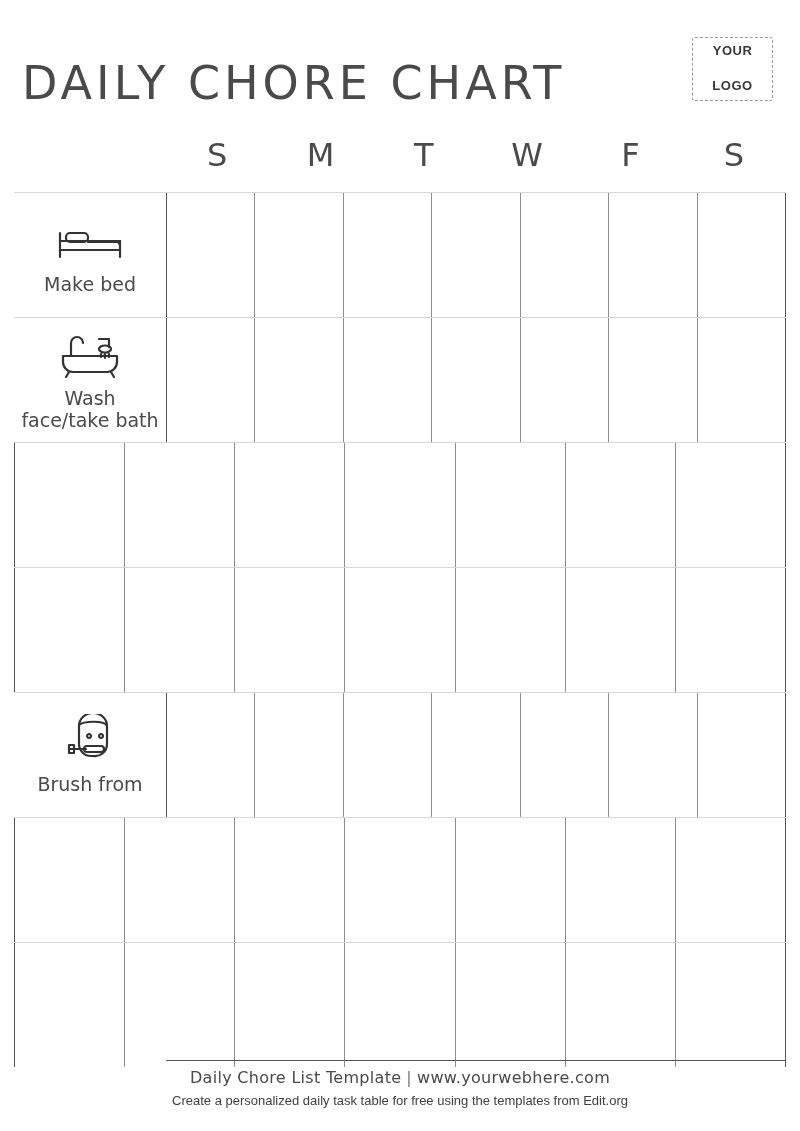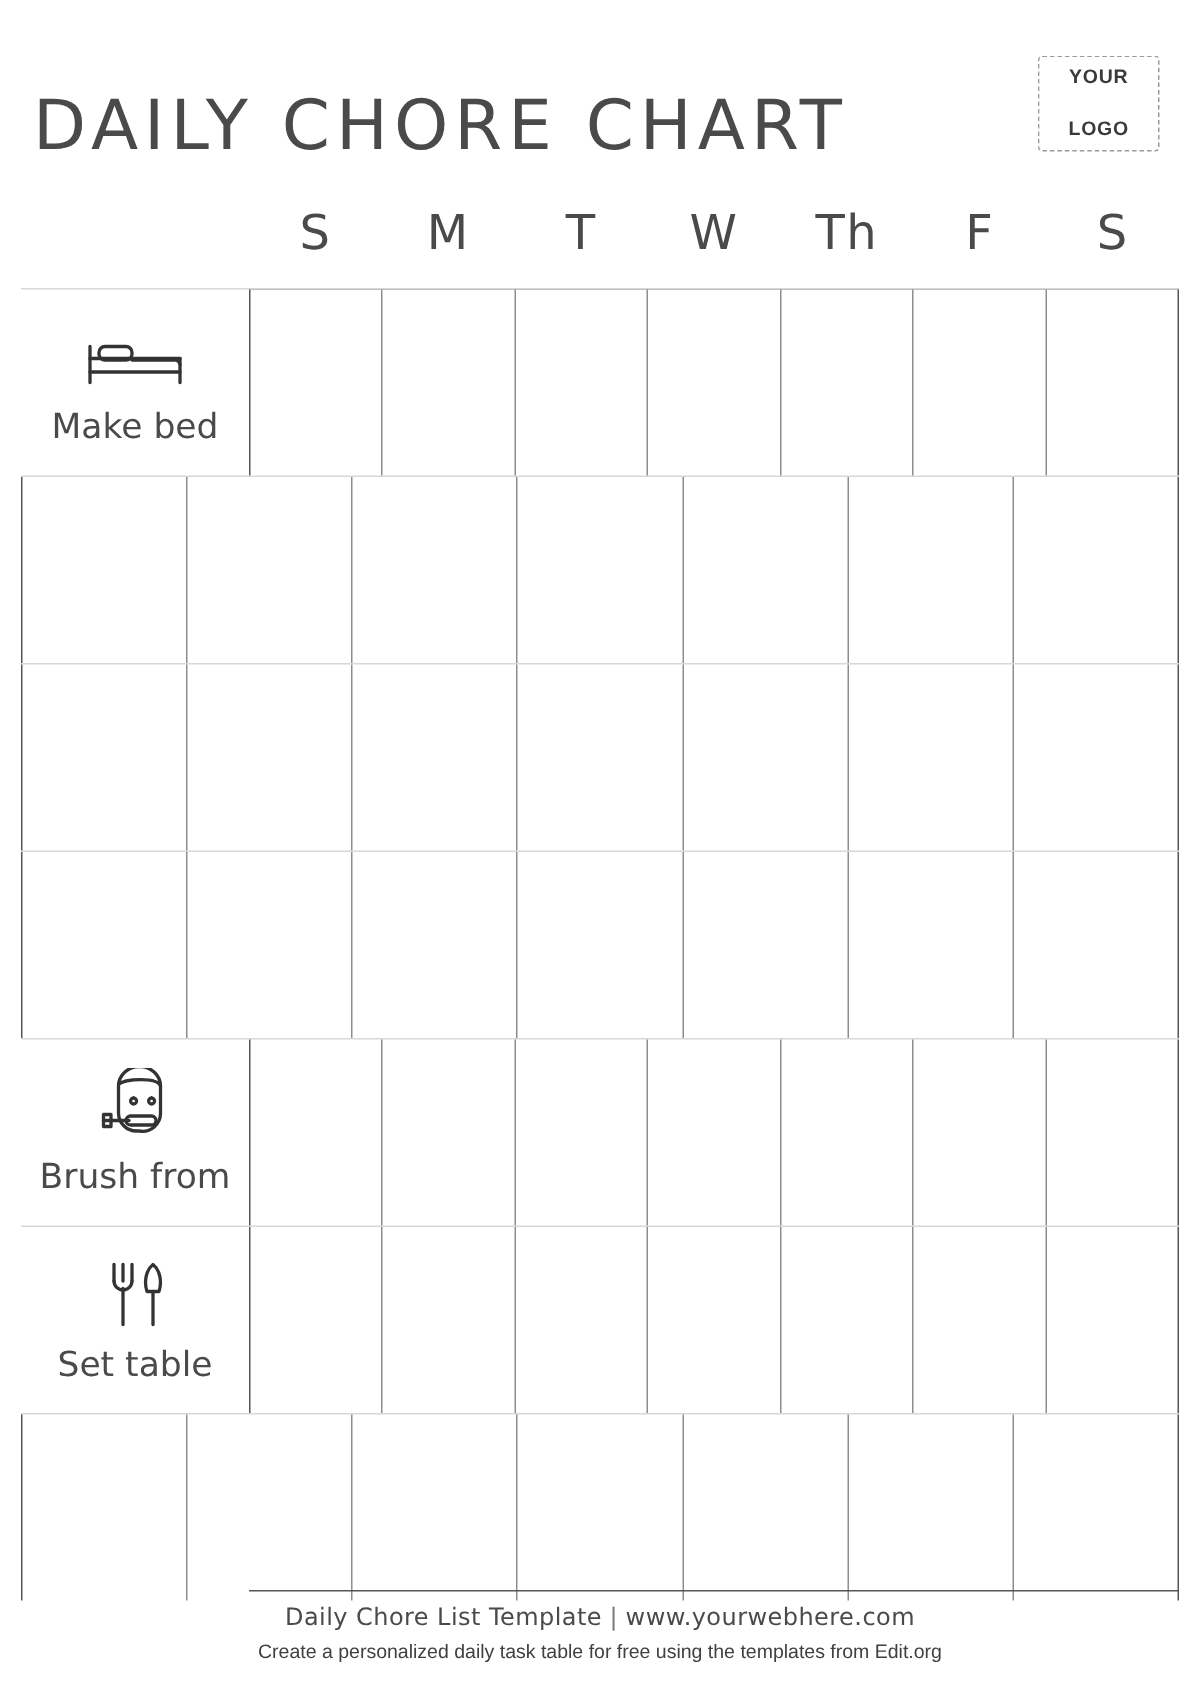--- a/index.html
+++ b/index.html
@@ -113,21 +113,21 @@
     box-sizing: border-box;
   }
   .chore-icon {
     height: 56px;
     display: flex;
     align-items: center;
     justify-content: center;
   }
   .chore-label {
     margin-top: 6px;
-    font-size: 23px;
+    font-size: 19px;
     color: #4a4a4a;
     text-align: center;
     line-height: 1.15;
     font-family: "DejaVu Sans", sans-serif;
   }
   .cells {
     flex: 1 1 auto;
     display: flex;
     border-left: 1.6px solid #555;
     border-right: 1.6px solid #555;
@@ -195,21 +195,20 @@
       <span>YOUR</span>
       <span>LOGO</span>
     </div>
   </div>
 
   <div class="days">
     <div class="day">S</div>
     <div class="day">M</div>
     <div class="day">T</div>
     <div class="day">W</div>
-    <div class="day">Th</div>
     <div class="day">F</div>
     <div class="day">S</div>
   </div>
 
   <div class="grid-top"></div>
 
   <div class="chart">
 
     <div class="row">
       <div class="chore-cell">
@@ -232,20 +231,37 @@
         <div class="cell"></div>
         <div class="cell"></div>
         <div class="cell"></div>
         <div class="cell"></div>
         <div class="cell"></div>
         <div class="cell"></div>
       </div>
     </div>
 
     <div class="row">
+      <div class="chore-cell">
+        <div class="chore-icon">
+          <svg width="70" height="50" viewBox="0 0 70 50">
+            <g fill="none" stroke="#333" stroke-width="2.2" stroke-linecap="round" stroke-linejoin="round">
+              <path d="M8 27 H62 v6 a10 10 0 0 1 -10 10 H18 a10 10 0 0 1 -10 -10 z"></path>
+              <path d="M14 43 l-3 5"></path>
+              <path d="M56 43 l3 5"></path>
+              <path d="M16 27 V14 a6 6 0 0 1 12 0"></path>
+              <path d="M44 10 h10 v8"></path>
+              <ellipse cx="50" cy="20" rx="6" ry="3.5"></ellipse>
+              <path d="M46 25 v3 M50 25 v4 M54 25 v3"></path>
+            </g>
+          </svg>
+        </div>
+        <div class="chore-label" style="white-space:pre-line;">Wash
+face/take bath</div>
+      </div>
       <div class="cells">
         <div class="cell"></div>
         <div class="cell"></div>
         <div class="cell"></div>
         <div class="cell"></div>
         <div class="cell"></div>
         <div class="cell"></div>
         <div class="cell"></div>
       </div>
     </div>
@@ -296,34 +312,20 @@
         <div class="cell"></div>
         <div class="cell"></div>
         <div class="cell"></div>
         <div class="cell"></div>
         <div class="cell"></div>
         <div class="cell"></div>
       </div>
     </div>
 
     <div class="row">
-      <div class="chore-cell">
-        <div class="chore-icon">
-          <svg width="52" height="52" viewBox="0 0 52 52">
-            <g fill="none" stroke="#333" stroke-width="2.2" stroke-linecap="round" stroke-linejoin="round">
-              <path d="M12 6 v11 M18 6 v11 M24 6 v11"></path>
-              <path d="M12 17 a6 6 0 0 0 12 0"></path>
-              <path d="M18 22 v24"></path>
-              <path d="M38 6 c5 4 6 12 4 18 h-8 c-2 -6 -1 -14 4 -18 z"></path>
-              <path d="M38 24 v22"></path>
-            </g>
-          </svg>
-        </div>
-        <div class="chore-label">Set table</div>
-      </div>
       <div class="cells">
         <div class="cell"></div>
         <div class="cell"></div>
         <div class="cell"></div>
         <div class="cell"></div>
         <div class="cell"></div>
         <div class="cell"></div>
         <div class="cell"></div>
       </div>
     </div>

